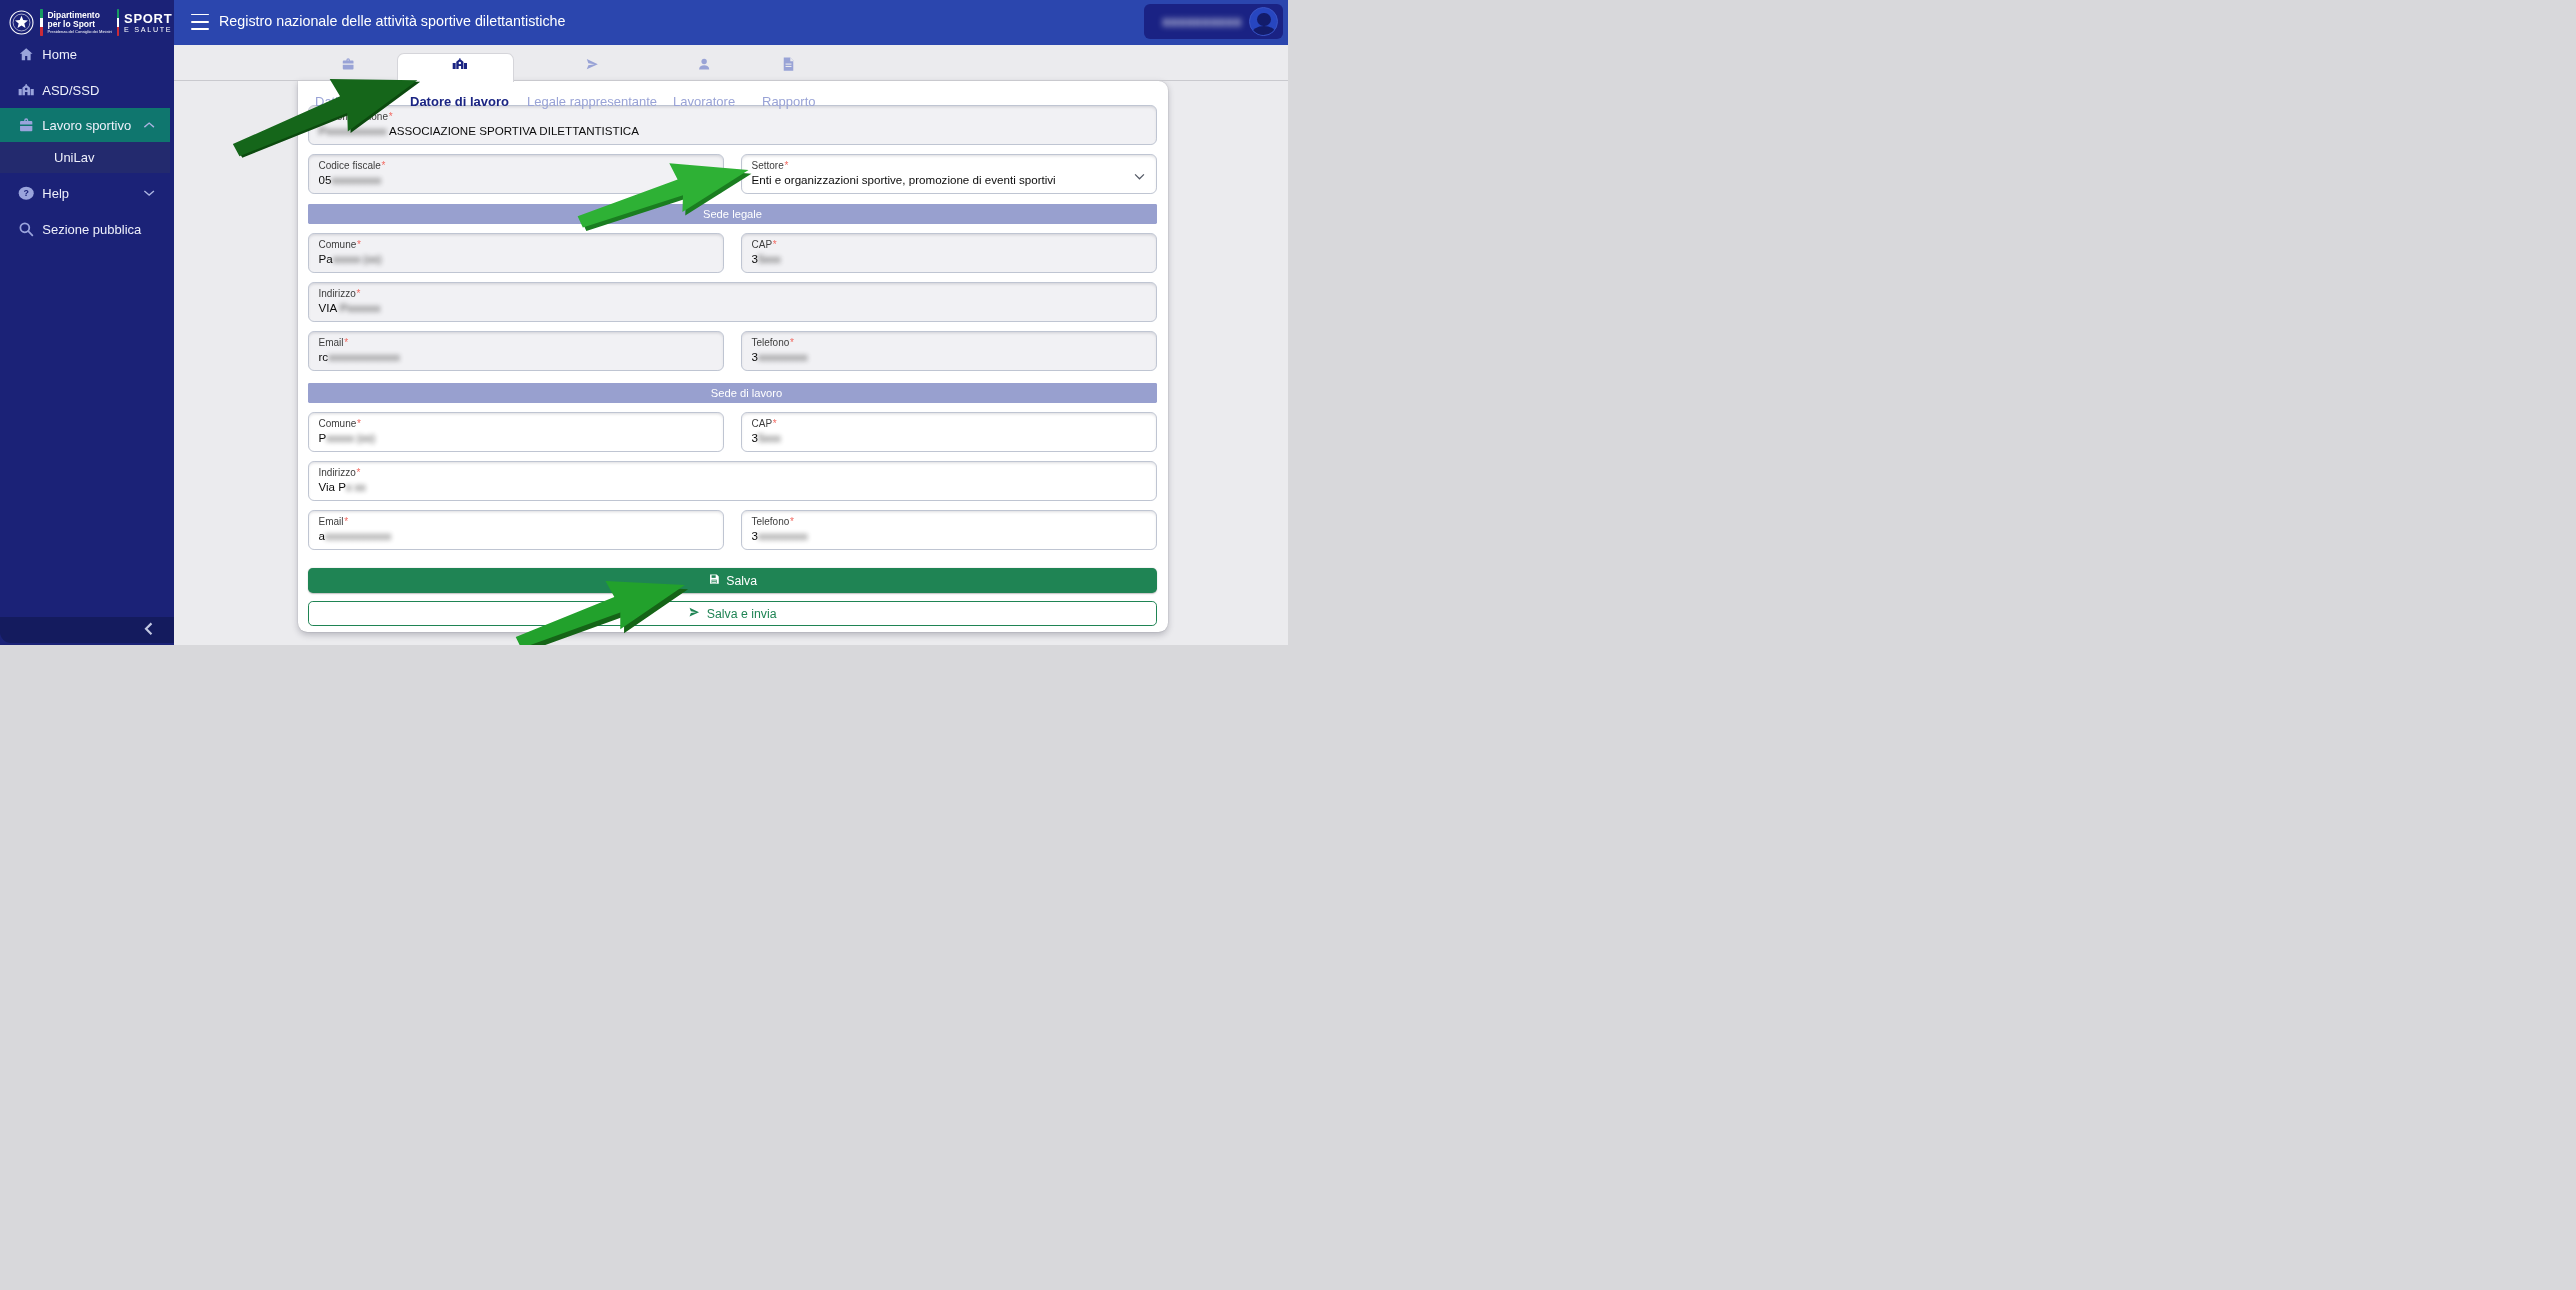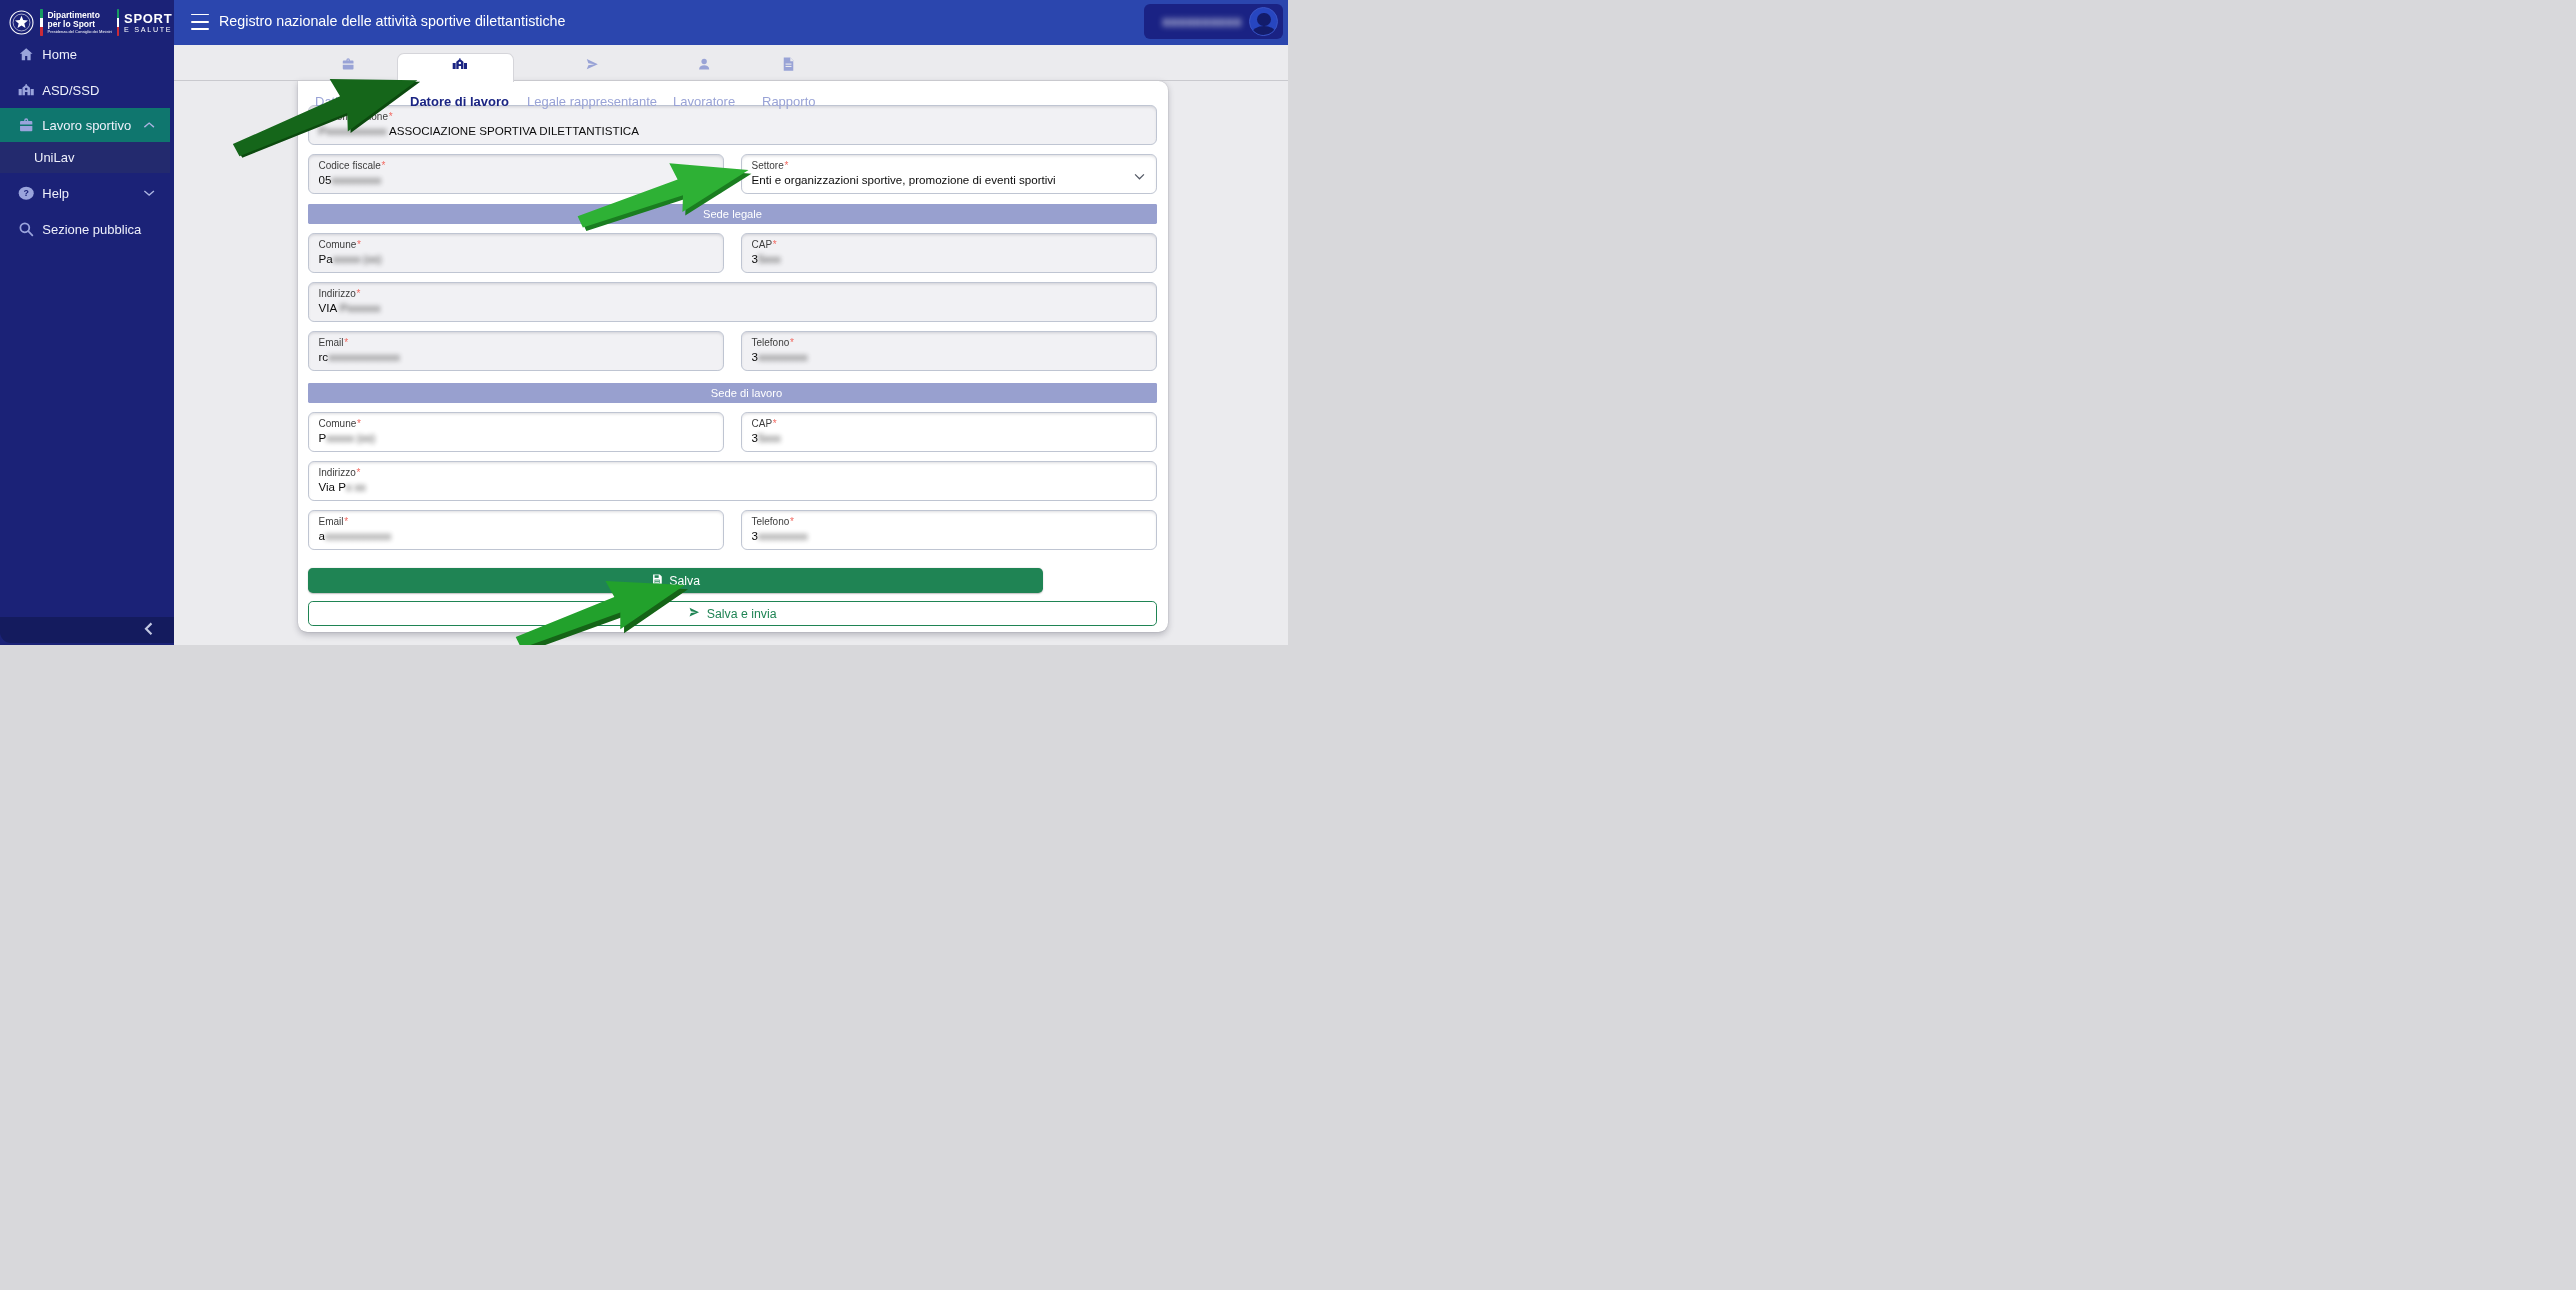--- a/index.html
+++ b/index.html
@@ -17,21 +17,21 @@
   .flagbar { width:2.7px; height:27px; background:linear-gradient(#169b62 33%, #ffffff 33%, #ffffff 66%, #cc2b37 66%); border-radius:0.7px; }
   .org-txt { line-height:1.02; }
   .org-txt .l1 { font-size:8.5px; font-weight:bold; }
   .org-txt .sub { font-size:4px; margin-top:1.4px; white-space:nowrap; }
   .brand-txt .b1 { font-size:13px; font-weight:bold; letter-spacing:0.7px; line-height:1; }
   .brand-txt .b2 { font-size:7.2px; letter-spacing:1.7px; line-height:1.25; }
 
   .nav-item { left:0; width:170px; height:33px; display:flex; align-items:center; color:#eef0fb; font-size:13px; cursor:pointer; }
   .nav-item .ic { width:16.4px; margin-left:17.7px; margin-right:8.2px; color:#9aa4dc; display:flex; justify-content:center; }
   .nav-item .chev { position:absolute; right:15px; color:#aab3e0; display:flex; }
-  .nav-sub { padding-left:34px;text-align:center; }
+  .nav-sub { padding-left:54px;text-align:center; }
   .sidebar-footer { left:0; top:617px; width:174px; height:26px; background:#141b5e; border-radius:0 0 0 11px; z-index:2; display:flex; align-items:center; justify-content:flex-end; padding-right:20.4px; color:#c2c8e2; cursor:pointer; }
   .red-underlay { left:0; top:631px; width:174px; height:14.3px; background:#7d161b; z-index:1; }
 
   
   .header { left:174px; top:0; width:1114px; height:45px; background:#2b46ae; z-index:4; }
   .hamburger { left:17px; top:13.6px; width:18.4px; height:16.4px; display:flex; flex-direction:column; justify-content:space-between; cursor:pointer; }
   .hamburger span { display:block; height:1.8px; background:#fff; border-radius:1.4px; }
   .app-title { left:45px; top:13px; color:#fff; font-size:14.3px; font-weight:500; white-space:nowrap; }
   .user-badge { right:4.8px; top:4.1px; width:139px; height:35px; background:#1a2284; border-radius:6.1px; display:flex; align-items:center; justify-content:flex-end; padding-right:5.5px; gap:6.8px; cursor:pointer; }
   .badge-blur { color:#ffffff; font-size:13px; font-weight:bold; letter-spacing:0.7px; filter:blur(3.4px); user-select:none; }
@@ -297,21 +297,21 @@
   </div>
   <div class="abs field" style="left:308px; top:510px; width:416px; height:40px;">
     <div class="flabel"><span>Email</span><span class="req">*</span></div>
     <div class="fvalue"><span>a</span><span class="redact">xxxxxxxxxxxx</span></div>
   </div>
   <div class="abs field" style="left:741px; top:510px; width:416px; height:40px;">
     <div class="flabel"><span>Telefono</span><span class="req">*</span></div>
     <div class="fvalue"><span>3</span><span class="redact">xxxxxxxxx</span></div>
   </div>
 
-  <div class="abs btn btn-solid" style="left:308px; top:568px; width:735px; height:25px;">
+  <div class="abs btn btn-solid" style="left:308px; top:568px; width:849px; height:25px;">
     <span>
       <svg width="12.3" height="12.3" viewBox="0 0 24 24" fill="currentColor">
           <path d="M4 3h13l4 4v14H4z"></path>
           <rect x="7" y="13" width="10" height="7" fill="#1f8454"></rect>
           <rect x="8" y="14.5" width="8" height="1.6" fill="#ffffff"></rect>
           <rect x="8" y="17.5" width="8" height="1.6" fill="#ffffff"></rect>
           <rect x="7" y="4.5" width="8" height="5" fill="#1f8454"></rect>
         </svg>
     </span>
     <span>Salva</span>

